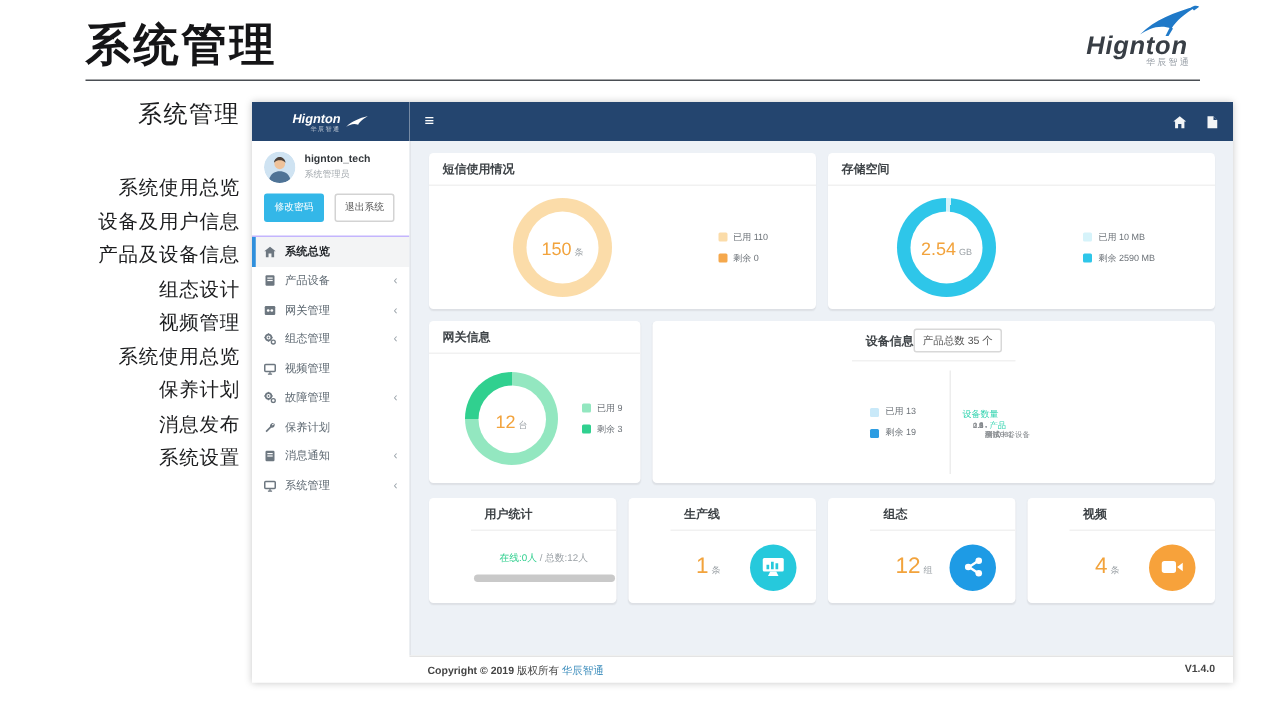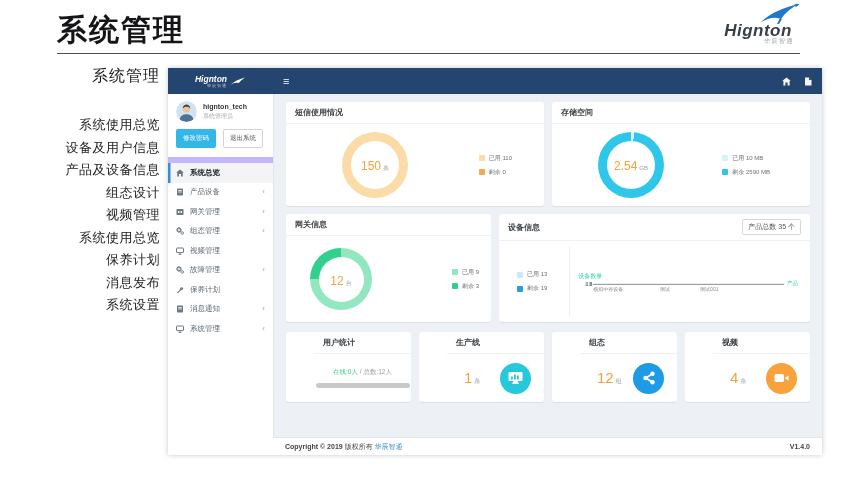--- a/index.html
+++ b/index.html
@@ -32,21 +32,21 @@
   .nav-ico { display:flex; cursor:pointer; opacity:.95; }
 
   .app-user { display:flex; align-items:center; padding:7px 8px 5px; gap:6px; }
   .avatar { width:21px; height:21px; border-radius:50%; overflow:hidden; flex:none; }
   .u-name { font-size:7px; font-weight:700; color:#33373b; }
   .u-role { font-size:6px; color:#a3a9ae; margin-top:2px; }
   .app-actions { display:flex; gap:7px; padding:2px 8px 9px; }
   .btn-primary { background:#33b7e8; color:#fff; border:none; font-size:6.5px; padding:4px 7px; border-radius:2px; cursor:pointer; font-family:inherit; }
   .btn-default { background:#fff; color:#555; border:1px solid #d3d3d3; font-size:6.5px; padding:4px 6px; border-radius:2px; cursor:pointer; font-family:inherit; }
 
-  .app-menu { border-top:6px solid #c4b5fd; }
+  .app-menu { border-top:1px solid #c4b5fd; }
   .menu-item { height:19.5px; display:flex; align-items:center; padding:0 8px; font-size:7.5px; color:#5c6770; cursor:pointer; position:relative; }
   .menu-item.active { background:#f3f4f5; color:#23272b; font-weight:700; box-shadow:inset 2.5px 0 0 #2f8fdc; }
   .mi-icon { width:9px; margin-right:5px; display:flex; align-items:center; }
   .chev { margin-left:auto; color:#9aa3aa; font-size:8px; line-height:8px; }
 
   .app-content { position:absolute; left:105px; right:0; top:26px; bottom:18px; background:#edf1f6; padding:8px 12px; display:flex; flex-direction:column; gap:8px; border-left:1px solid #e2e5ea; }
   .row { display:flex; gap:8px; }
   .row1 { height:104px; } .row1 .card { flex:1; }
   .row2 { height:108px; }
   .row3 { height:70px; margin-top:2px; } .row3 .card { flex:1;padding-left:28px; }
@@ -58,22 +58,22 @@
   .donut { border-radius:50%; display:flex; align-items:center; justify-content:center; flex:none; }
   .donut-hole { background:#fff; border-radius:50%; display:flex; align-items:baseline; justify-content:center; gap:2px; }
   .d-num { font-size:12px; color:#f2a33c; }
   .d-unit { font-size:6px; color:#9aa0a5; }
   .d66 { width:66px; height:66px; } .d66 .donut-hole { width:48px; height:48px; padding-top:18px; }
   .d62 { width:62px; height:62px; } .d62 .donut-hole { width:45px; height:45px; padding-top:17px; }
   .legend { display:flex; flex-direction:column; gap:5px; }
   .lg-row { display:flex; align-items:center; gap:4px; font-size:6px; color:#6b7177; }
   .lg-sq { width:6px; height:6px; border-radius:1px; flex:none; }
 
-  .gateway-card { width:205px; flex:none; }
-  .device-card { flex:1; }
+  .gateway-card { width:141px; flex:none; }
+  .device-card { flex:1;align-items:center; }
   .vdiv { width:1px; align-self:stretch; background:#ededed; margin:6px 0; }
 
   .chart-pane { flex:1; padding:5px 8px 3px 8px; display:flex; flex-direction:column; }
   .chart-title { font-size:6px; margin-bottom:3px; }
   .plot-wrap { position:relative; flex:1; margin-left:15px; margin-right:18px; margin-bottom:10px; }
   .plot { position:absolute; inset:0; border-left:1px solid #9aa0a5; border-bottom:1px solid #9aa0a5; }
   .gridline { position:absolute; left:0; right:0; height:1px; background:#ebebeb; }
   .ytick { position:absolute; right:100%; margin-right:2px; font-size:5px; color:#85898d; transform:translateY(3px); }
   .bars { position:absolute; inset:0; display:flex; align-items:flex-end; gap:1.5px; padding:0 2px; }
   .bar { width:3.4px; flex:none; }

